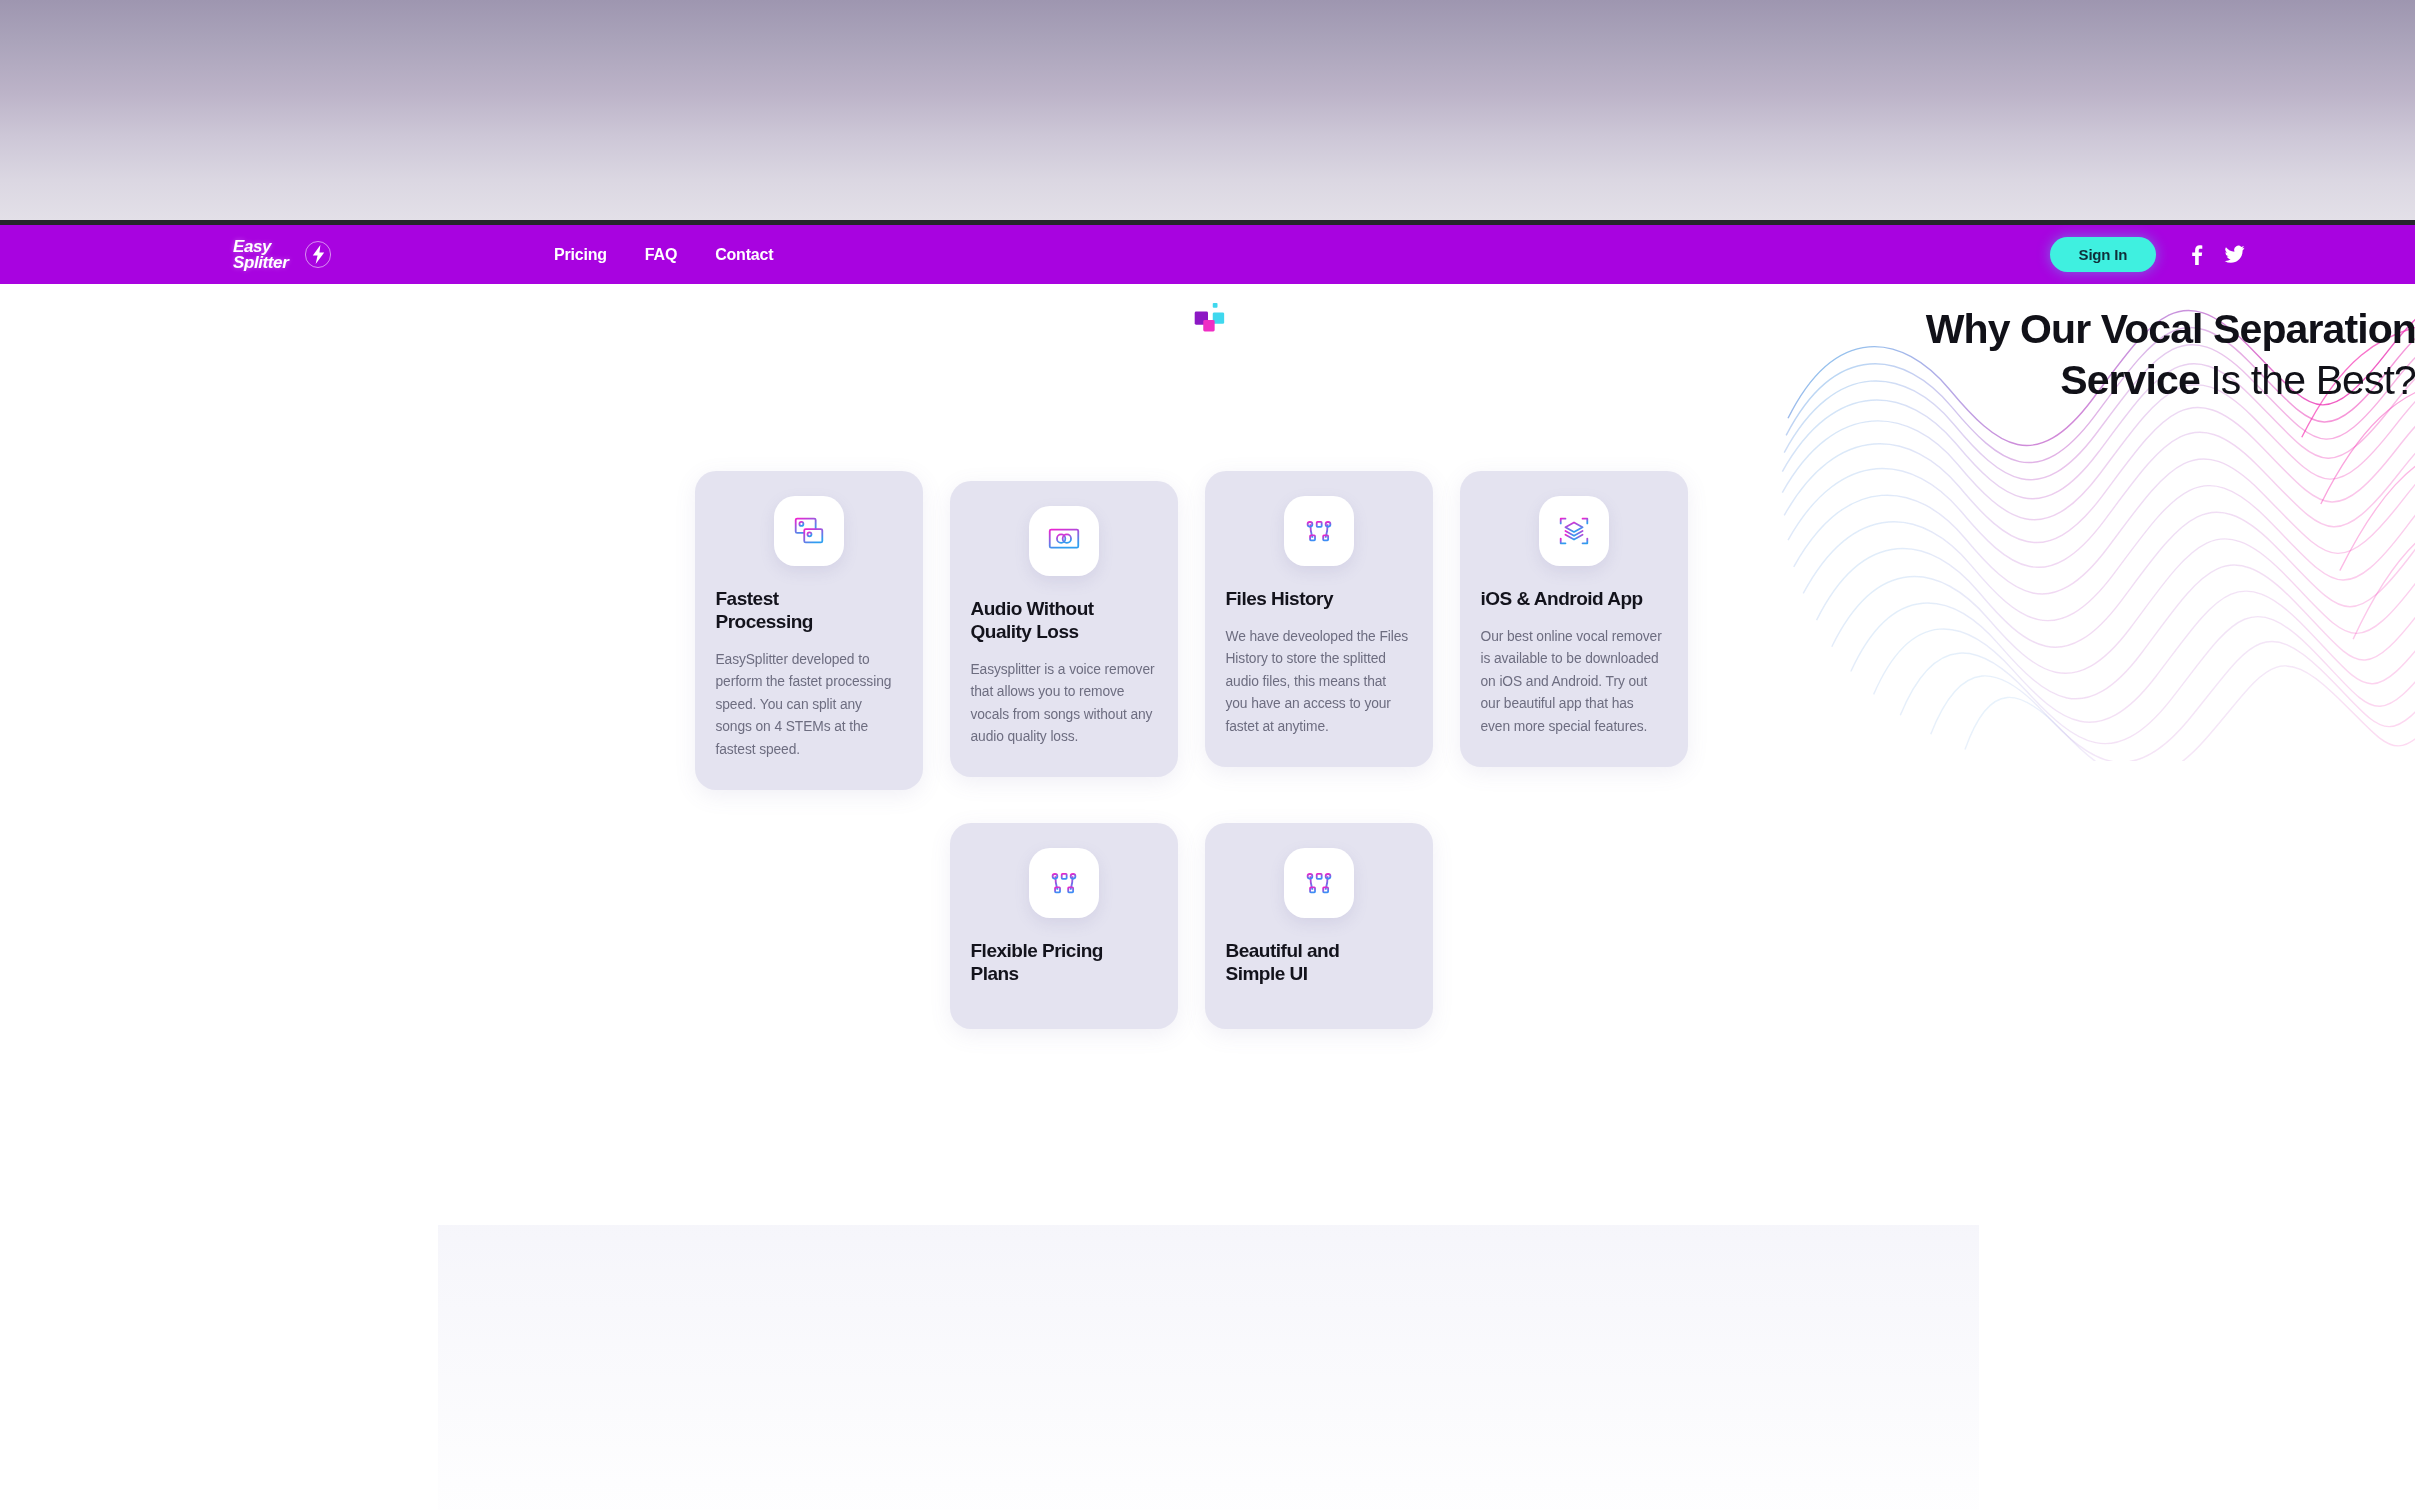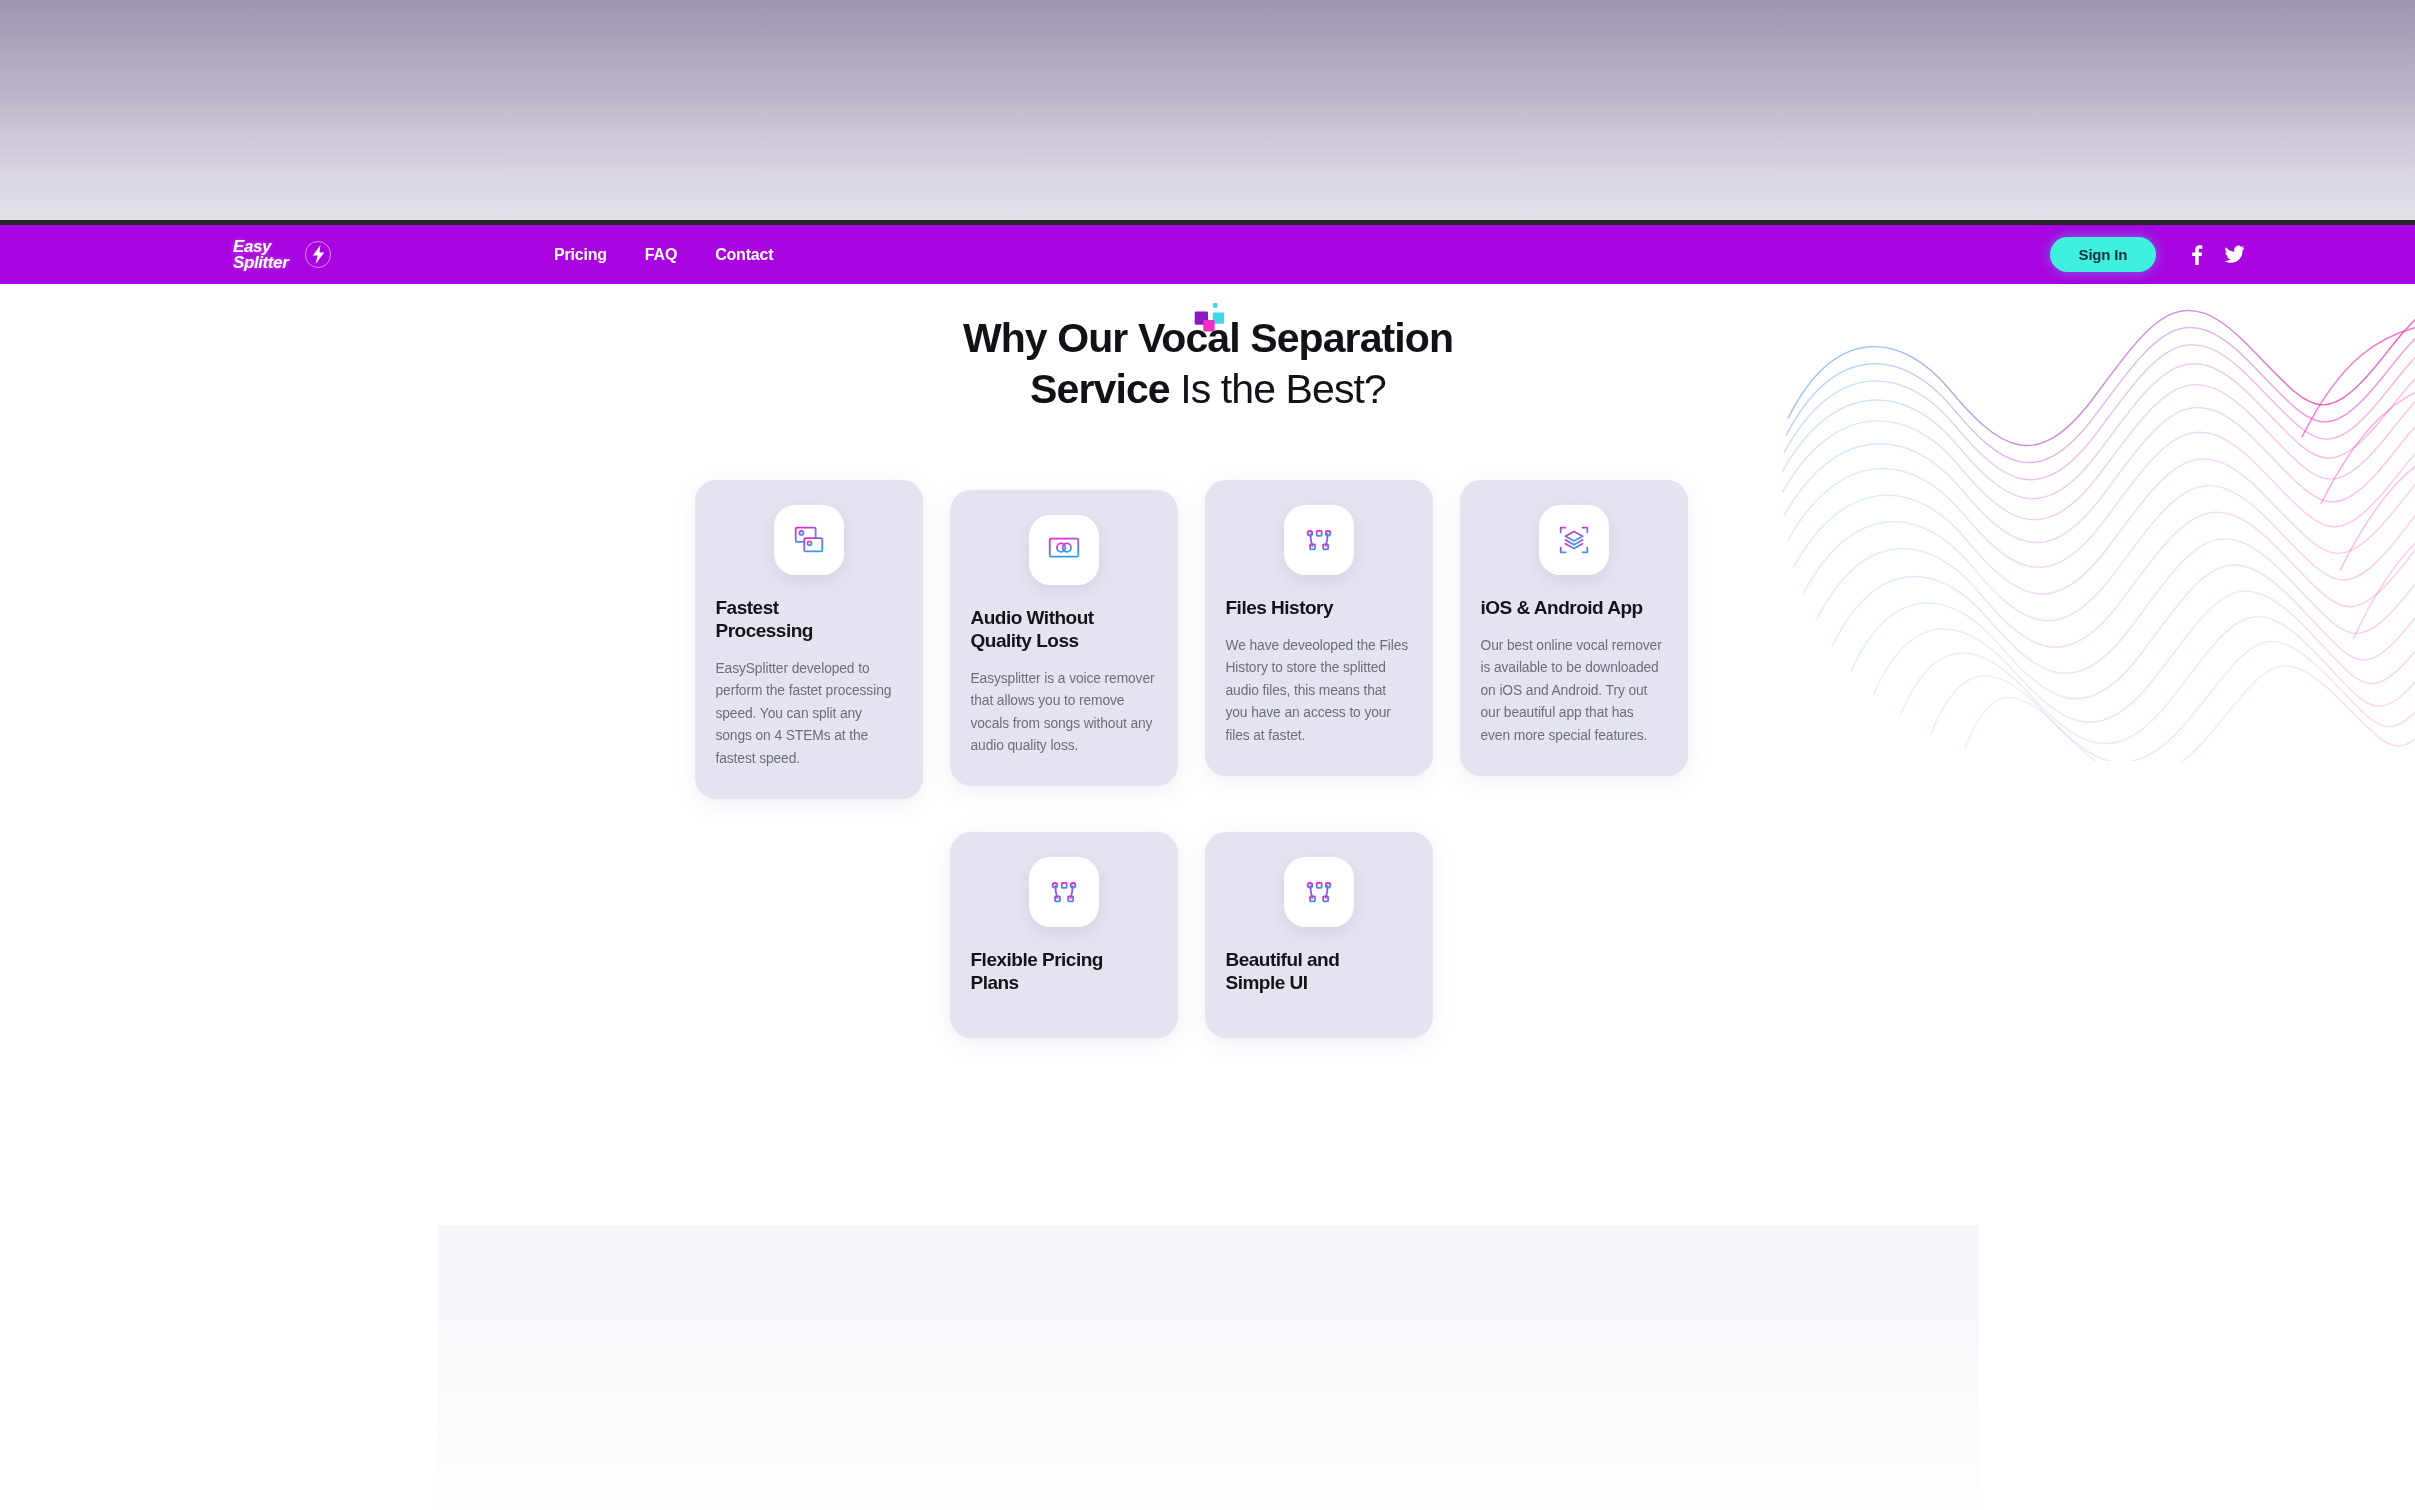--- a/index.html
+++ b/index.html
@@ -134,22 +134,22 @@
   
   .content {
     position: absolute;
     top: 284px; left: 0;
     width: 2416px;
   }
 
   .heading-block {
     position: relative;
     width: 100%;
-    text-align: center;
-    padding-top: 29px;
+    text-align: right;
+    padding-top: 20px;
   }
 
   .deco-squares {
     position: absolute;
     top: 17px;
     left: 50%;
     transform: translateX(-50%);
     width: 42px;
     height: 38px;
   }
@@ -382,21 +382,21 @@
               <path d="M29 13 C29 24, 27 24, 27 27"></path>
               <circle cx="10.5" cy="13" r="2.5"></circle>
               <circle cx="29.5" cy="13" r="2.5"></circle>
               <rect x="17.6" y="10.4" width="5.2" height="5.2" rx="0.8"></rect>
               <rect x="10.6" y="24.6" width="5.2" height="5.2" rx="0.8"></rect>
               <rect x="24.4" y="24.6" width="5.2" height="5.2" rx="0.8"></rect>
             </g>
           </svg>
         </div>
         <div class="card-title">Files History</div>
-        <div class="card-desc">We have deveoloped the Files History to store the splitted audio files, this means that you have an access to your files at fastet.</div>
+        <div class="card-desc">We have deveoloped the Files History to store the splitted audio files, this means that you have an access to your fastet at anytime.</div>
       </div>
 
       <div class="card c4">
         <div class="icon-box">
           <svg width="38" height="38" viewBox="0 0 40 40">
             <defs>
               <linearGradient id="g4" x1="0" y1="0" x2="0.4" y2="1">
                 <stop offset="0%" stop-color="#f020d0"></stop>
                 <stop offset="100%" stop-color="#2f9ef0"></stop>
               </linearGradient>

